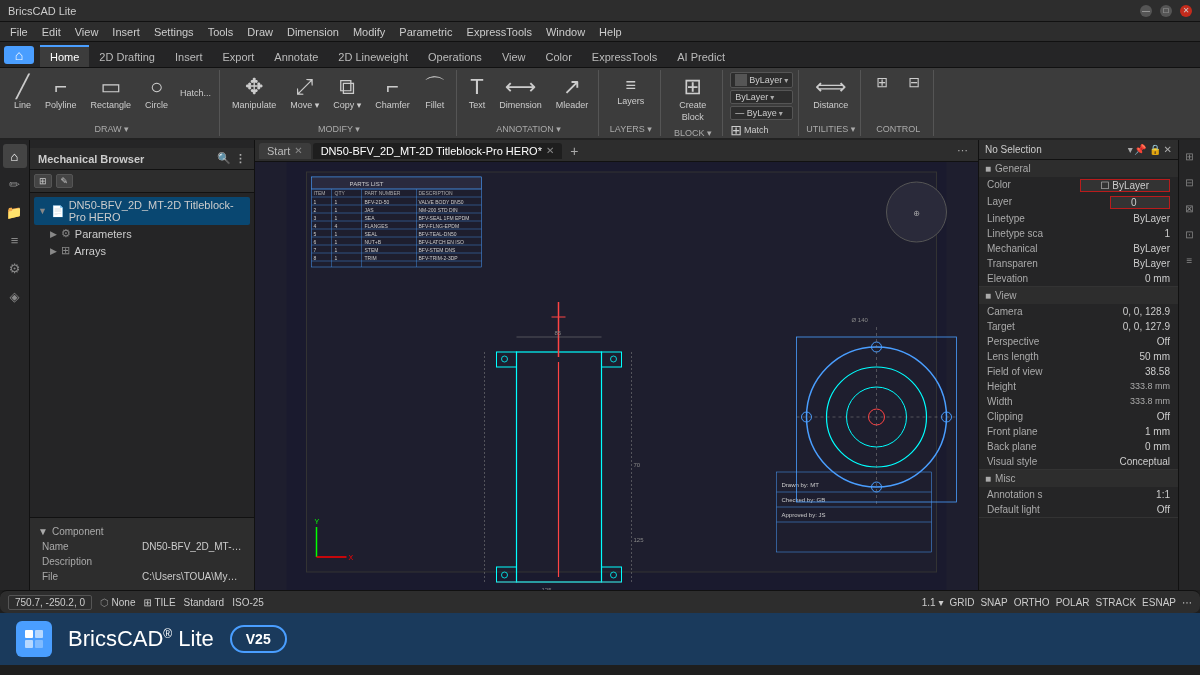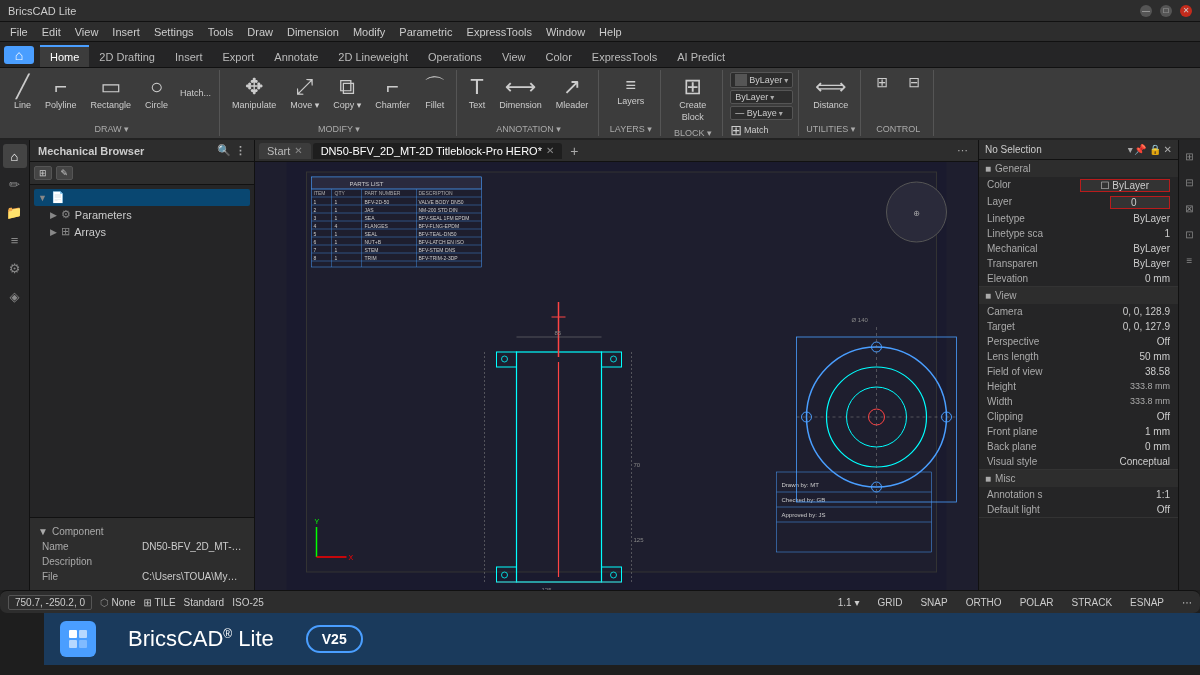--- a/index.html
+++ b/index.html
@@ -35,21 +35,21 @@
     
     #main { display: flex; height: calc(675px - 22px - 20px - 26px - 74px - 22px); }
 
     
     #left-sidebar { width: 30px; background: #252526; display: flex; flex-direction: column; align-items: center; padding: 4px 0; gap: 4px; border-right: 1px solid #111; }
     .sidebar-icon { width: 24px; height: 24px; display: flex; align-items: center; justify-content: center; cursor: pointer; border-radius: 3px; color: #888; font-size: 13px; }
     .sidebar-icon:hover, .sidebar-icon.active { background: #444; color: #fff; }
 
     
     #panel { width: 225px; background: #252526; display: flex; flex-direction: column; border-right: 1px solid #111; }
-    #panel-header { background: #2d2d2d; padding: 4px 8px; font-size: 11px; font-weight: bold; color: #ccc; display: flex; justify-content: space-between; align-items: center; border-bottom: 1px solid #111; }
+    #panel-header { background: #2d2d2d; padding: 4px 8px; font-size: 11px; font-weight: bold; color: #ccc; display: flex; justify-content: space-between; align-items: center; border-bottom: 1px solid #111; margin-top: 8px; }
     #panel-tree { flex: 1; overflow: auto; padding: 4px; }
     .tree-item { display: flex; align-items: center; gap: 4px; padding: 2px 4px; cursor: pointer; border-radius: 2px; font-size: 11px; }
     .tree-item .expand { color: #888; font-size: 9px; }
     .tree-item .icon { color: #888; }
     .tree-item .label { color: #ccc; }
     .tree-item.selected { background: #094771; }
     .tree-indent { padding-left: 16px; }
 
     #panel-bottom { background: #2d2d2d; border-top: 1px solid #111; padding: 6px 8px; }
     .panel-section-title { font-size: 10px; color: #aaa; padding: 2px 0; display: flex; align-items: center; gap: 4px; }
@@ -75,21 +75,21 @@
     .prop-section-header { background: #2d2d2d; padding: 3px 6px; font-size: 10px; color: #aaa; cursor: pointer; display: flex; align-items: center; gap: 4px; }
     .prop-row { display: flex; justify-content: space-between; padding: 2px 8px; font-size: 10px; }
     .prop-row .key { color: #aaa; min-width: 80px; }
     .prop-row .val { color: #ccc; }
     .prop-row .val-box { background: #333; border: 1px solid #b91c1c; padding: 0 20px; color: #ccc; min-width: 60px; text-align: left; }
 
     
     #right-strip { width: 22px; background: #252526; display: flex; flex-direction: column; align-items: center; padding: 4px 0; gap: 2px; border-left: 1px solid #111; }
 
     
-    #bottom-brand { background: #1a3a5c; height: 52px; display: flex; align-items: center; padding: 0 16px; gap: 32px; margin-left: 44px; }
+    #bottom-brand { background: #1a3a5c; height: 52px; display: flex; align-items: center; padding: 0 16px; gap: 16px; }
     #bottom-brand .brand-icon { width: 36px; height: 36px; background: #4a9eff; border-radius: 6px; display: flex; align-items: center; justify-content: center; font-size: 20px; color: #fff; font-weight: bold; }
     #bottom-brand .version-badge { border: 2px solid #4a9eff; border-radius: 20px; padding: 4px 14px; font-size: 14px; color: #fff; font-weight: bold; }
 
     .coord-display { background: #2d2d2d; border: 1px solid #555; padding: 1px 6px; border-radius: 2px; font-size: 10px; color: #ccc; }
   </style>
 </head>
 <body>
 
 <div id="titlebar">
   <span>BricsCAD Lite</span>
@@ -295,20 +295,21 @@
       </div>
     </div>
     <div style="display:flex;padding:4px;gap:4px;background:#2d2d2d;border-bottom:1px solid #111;">
       <button style="background:#444;border:1px solid #555;color:#ccc;font-size:9px;padding:1px 4px;cursor:pointer;border-radius:2px;">⊞</button>
       <button style="background:#444;border:1px solid #555;color:#ccc;font-size:9px;padding:1px 4px;cursor:pointer;border-radius:2px;">✎</button>
     </div>
     <div id="panel-tree">
       <div class="tree-item selected">
         <span class="expand">▼</span>
         <span class="icon">📄</span>
+        <span class="label">DN50-BFV_2D_MT-2D Titleblock-Pro HERO</span>
       </div>
       <div class="tree-item tree-indent">
         <span class="expand">▶</span>
         <span class="icon">⚙</span>
         <span class="label">Parameters</span>
       </div>
       <div class="tree-item tree-indent">
         <span class="expand">▶</span>
         <span class="icon">⊞</span>
         <span class="label">Arrays</span>
@@ -598,21 +599,21 @@
 
 <div style="background:#2d2d2d;height:23px;display:flex;align-items:center;padding:0 8px;gap:8px;font-size:10px;color:#ccc;border-top:1px solid #111;border-radius:7px;">
   <span class="coord-display">750.7, -250.2, 0</span>
   <span>
     <span style="color:#888;">⬡</span> 
     <span>None</span>
   </span>
   <span style="cursor:pointer;">⊞ <span>TILE</span></span>
   <span>Standard</span>
   <span>ISO-25</span>
-  <div style="margin-left:auto;display:flex;align-items:center;gap:18px;">
+  <div style="margin-left:auto;display:flex;align-items:center;gap:6px;">
     <span style="cursor:pointer;">
       <span>1.1</span> ▾
     </span>
     <span style="cursor:pointer;">GRID</span>
     <span style="cursor:pointer;">SNAP</span>
     <span style="cursor:pointer;">ORTHO</span>
     <span style="cursor:pointer;">POLAR</span>
     <span style="cursor:pointer;">STRACK</span>
     <span style="cursor:pointer;">ESNAP</span>
     <span style="cursor:pointer;">⋯</span>

